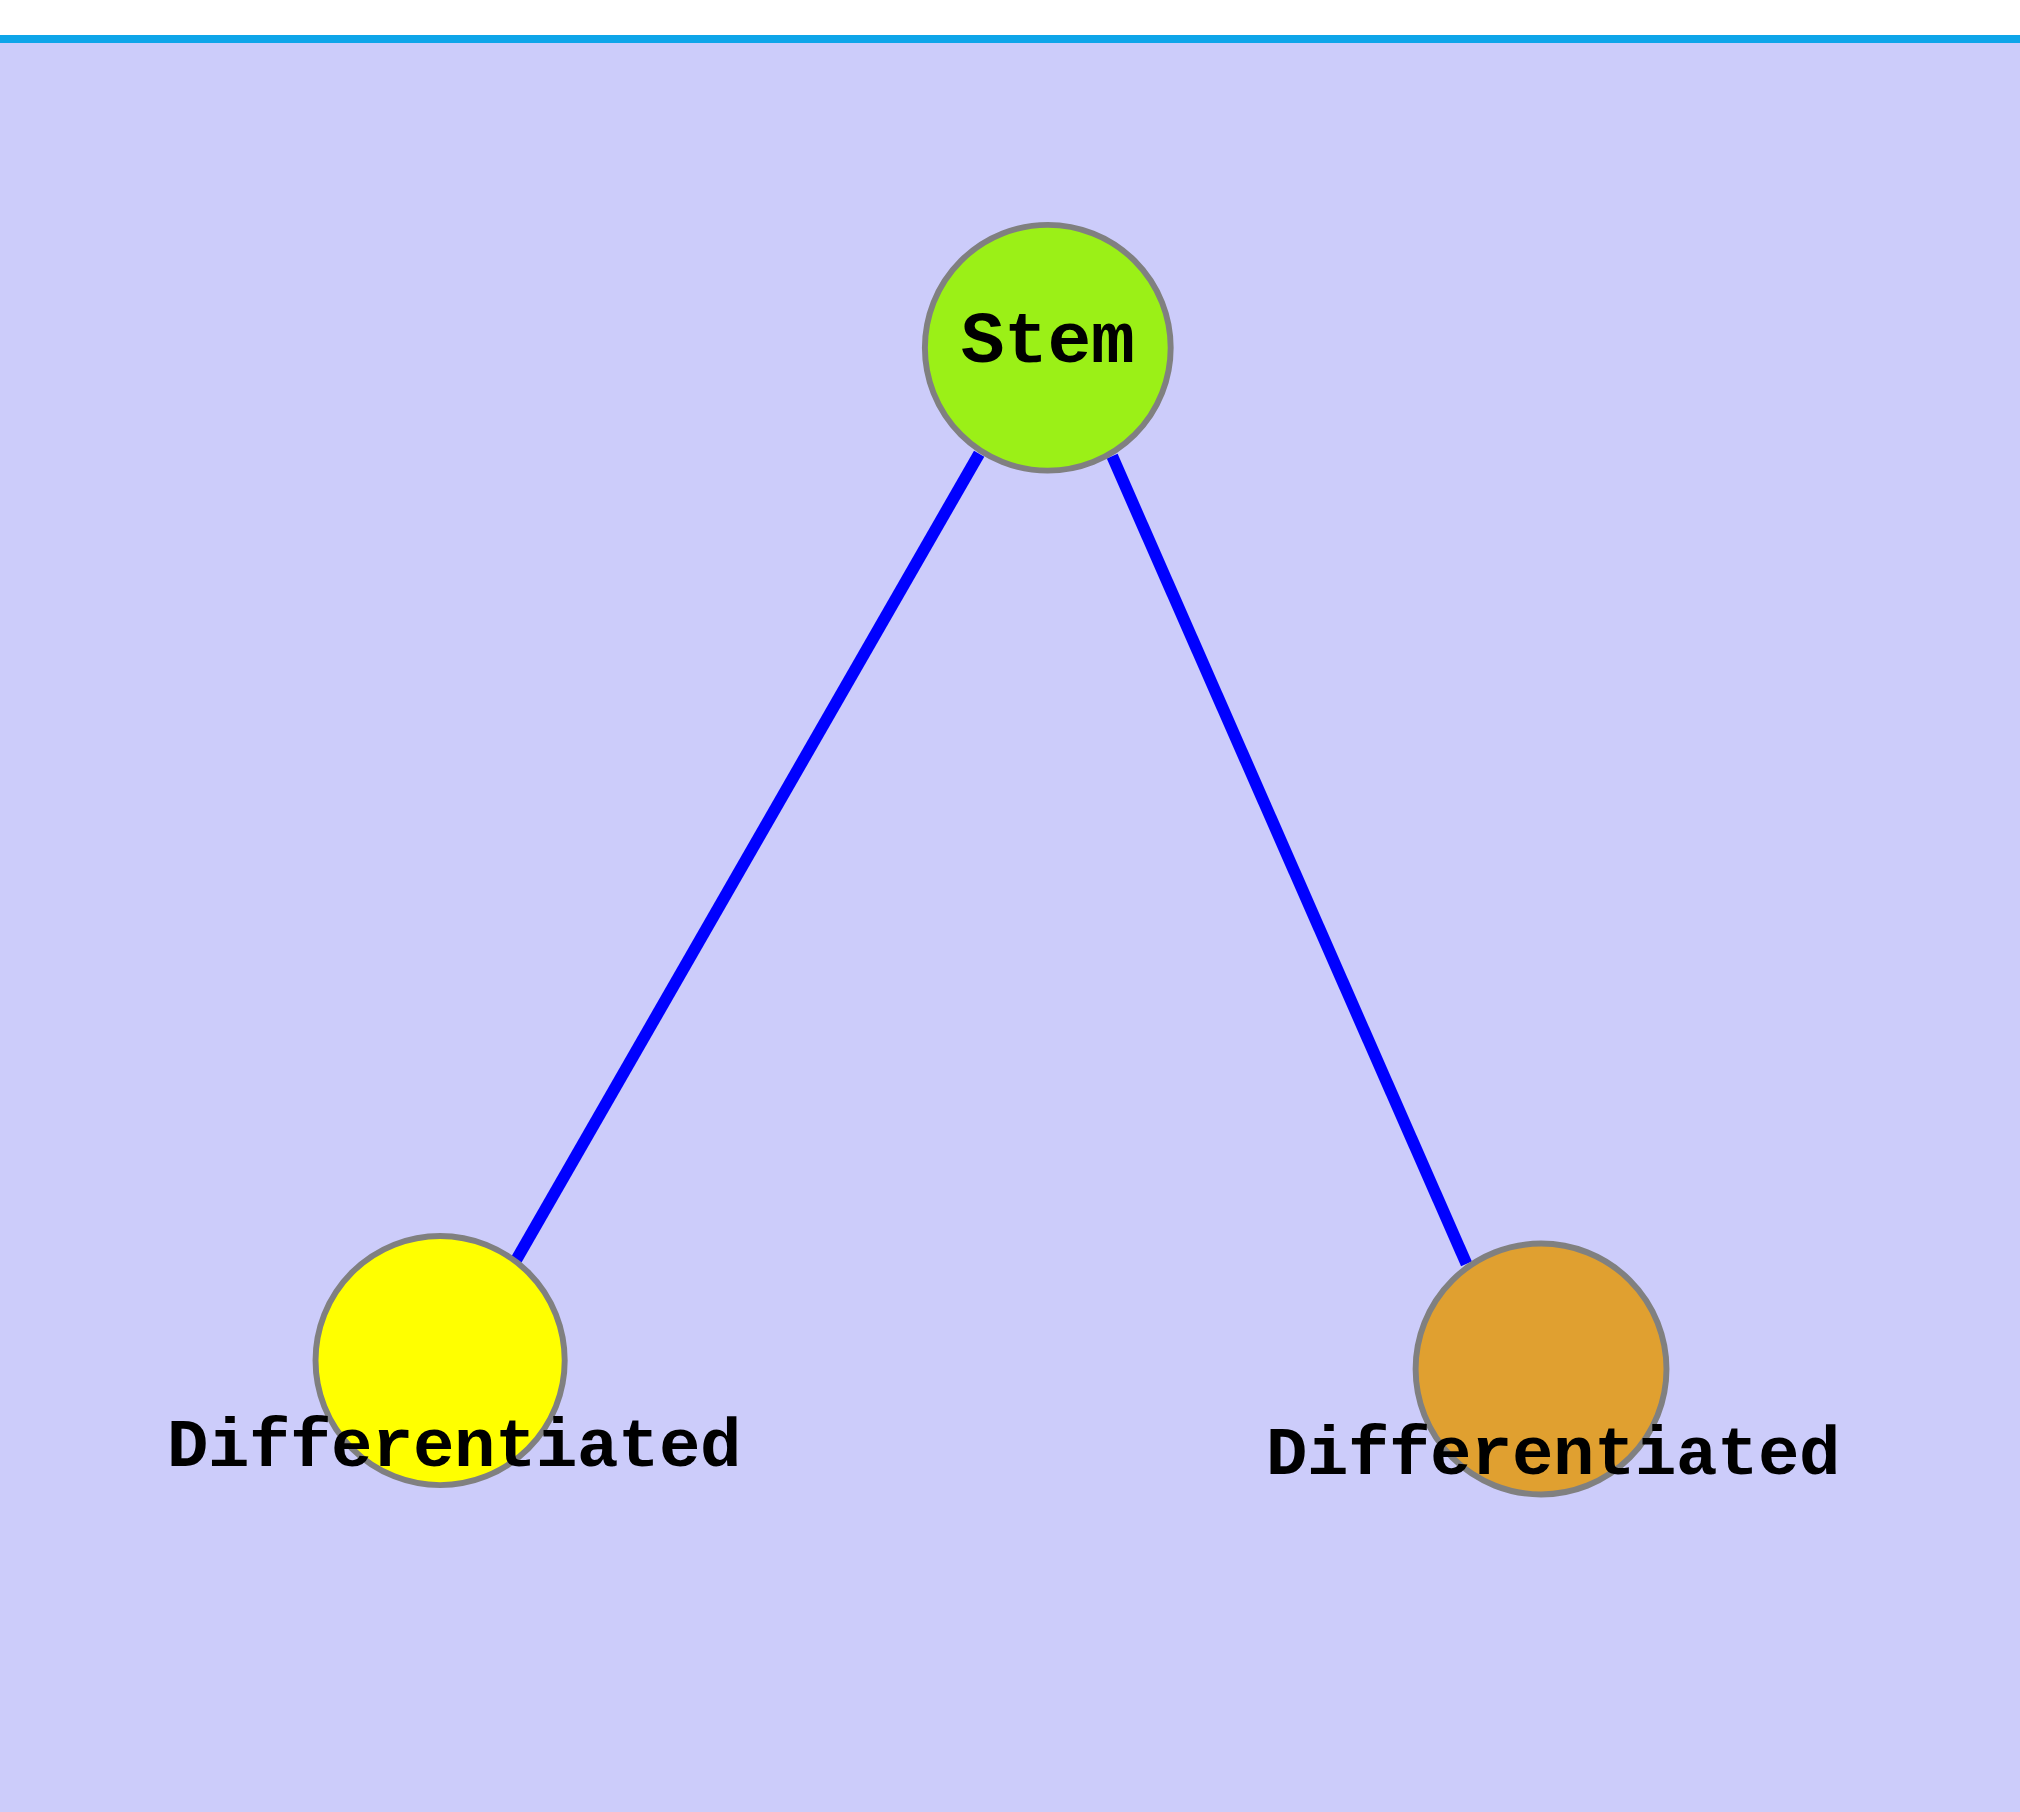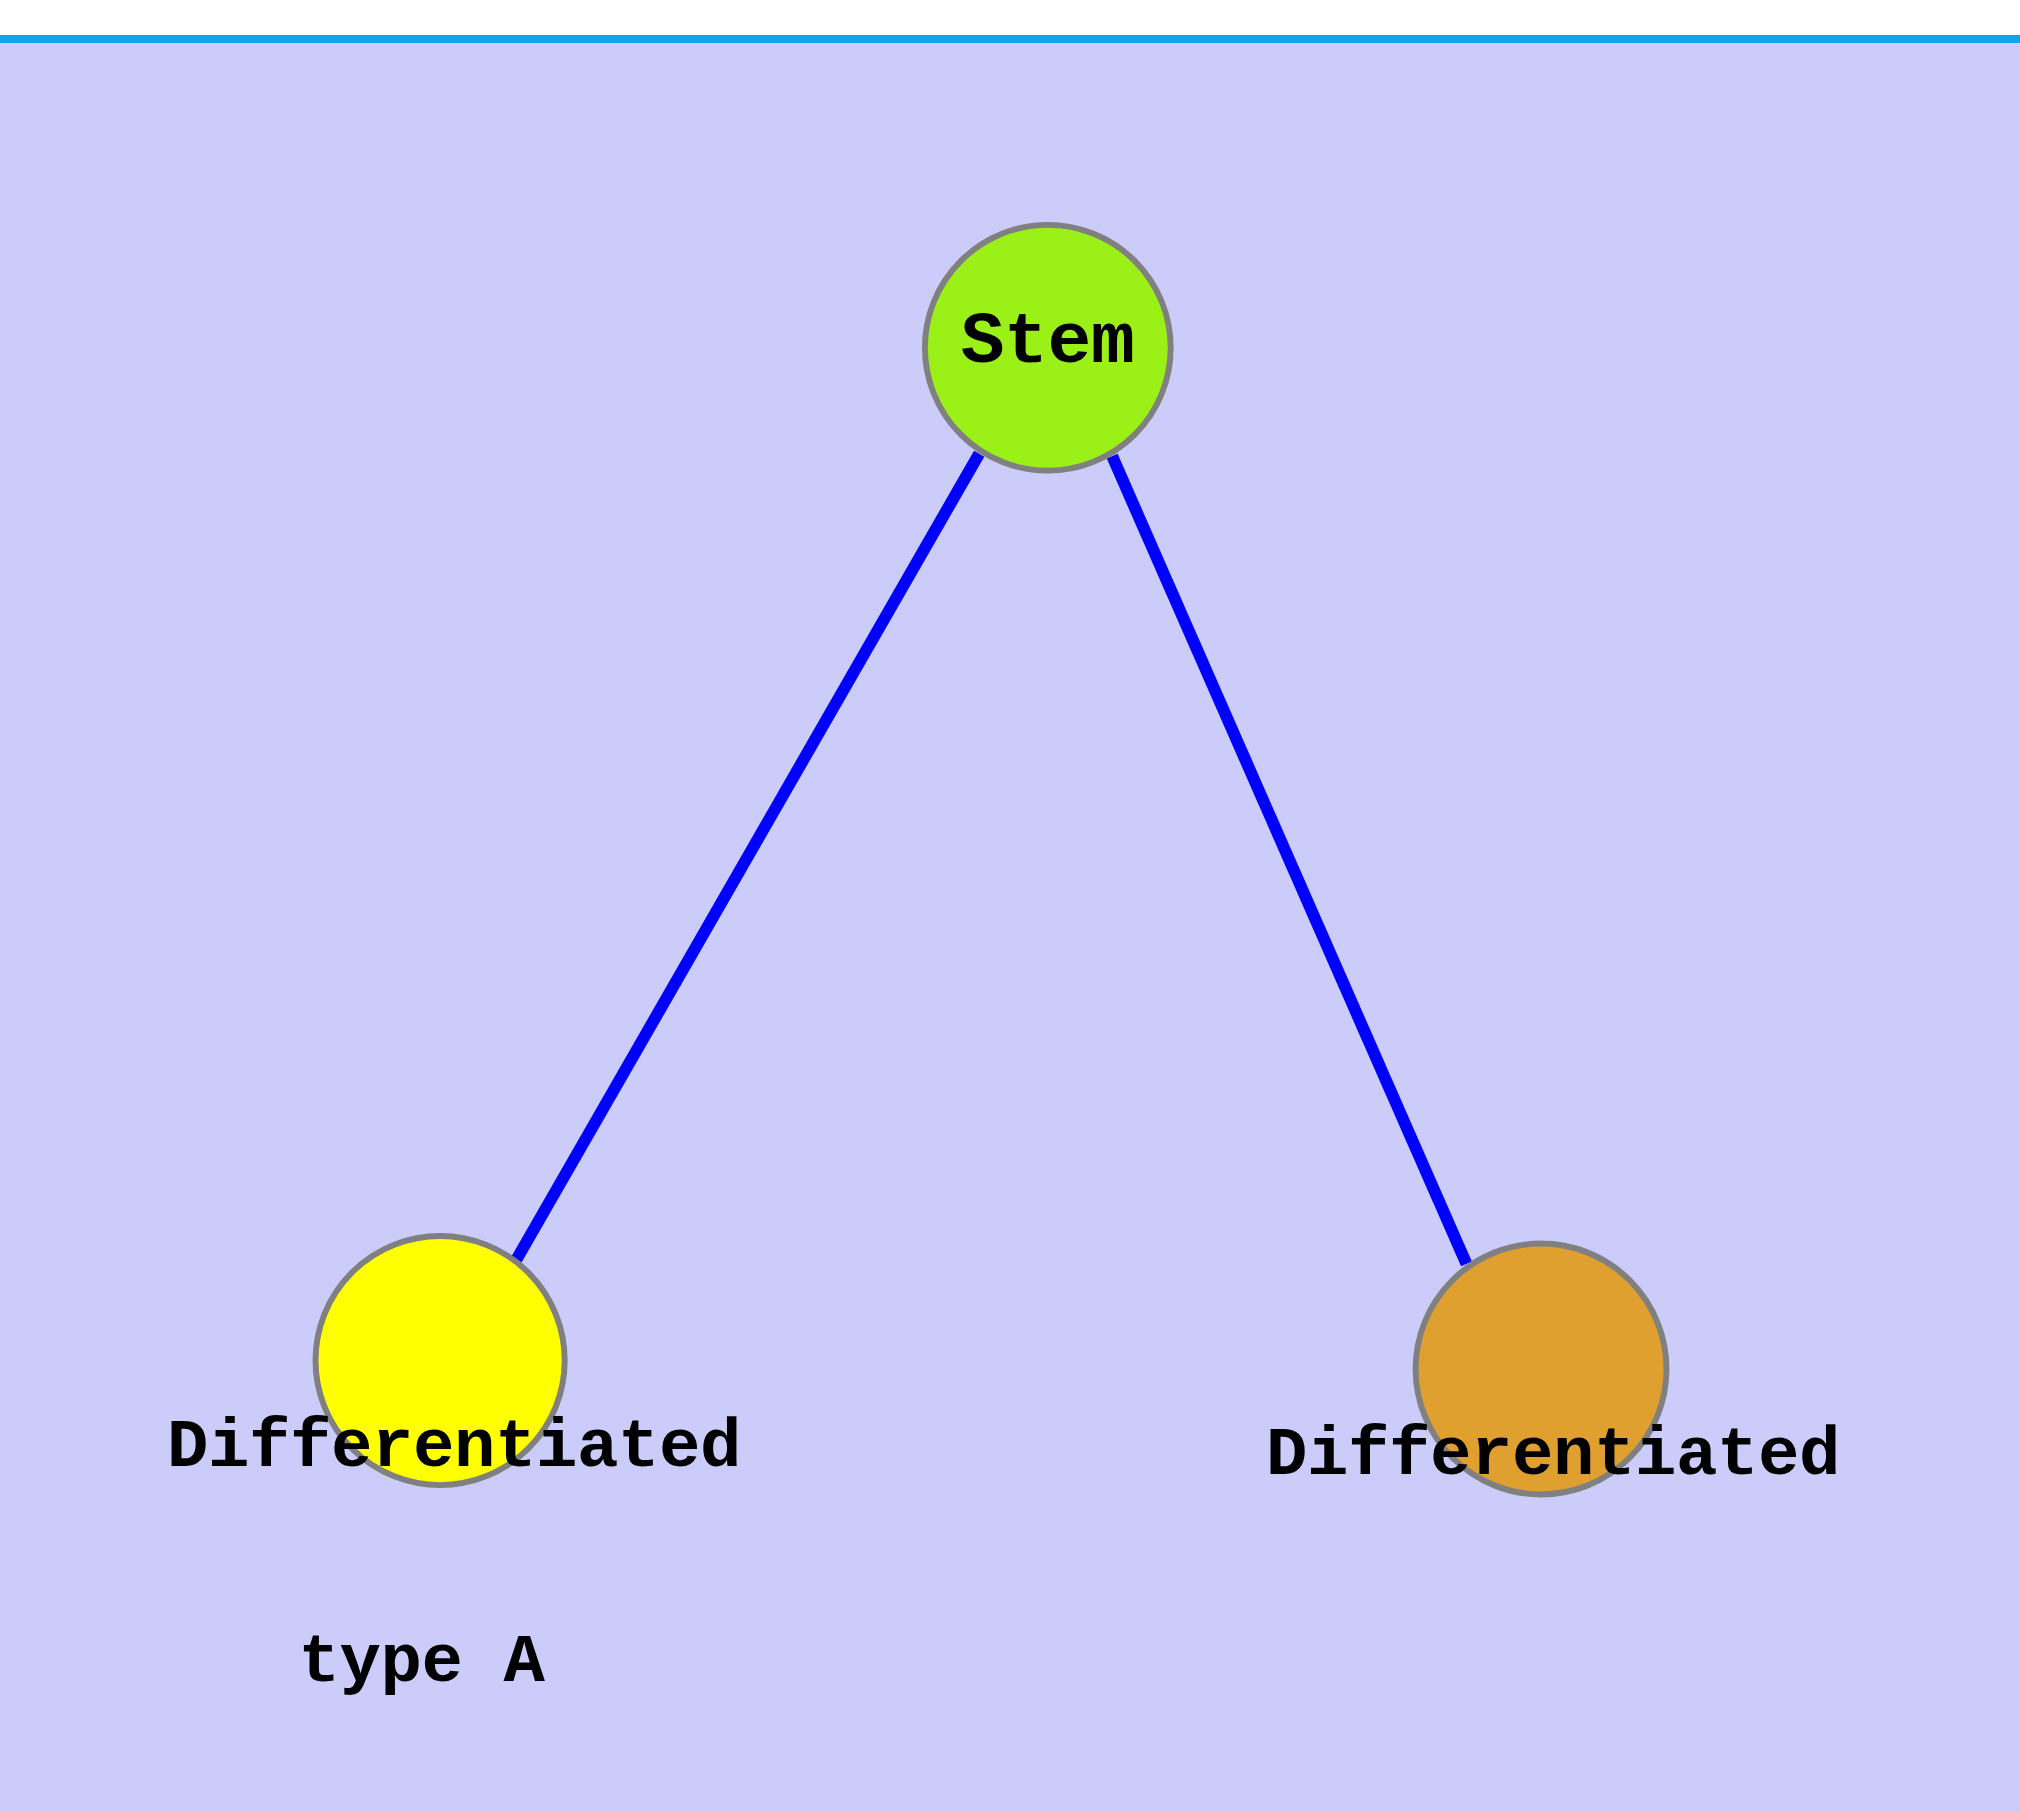--- a/index.html
+++ b/index.html
@@ -78,21 +78,20 @@
       <circle cx="1236" cy="369" r="145" fill="#9bf017" stroke="#808080" stroke-width="7"></circle>
       <circle cx="519" cy="1564" r="147" fill="#ffff00" stroke="#808080" stroke-width="7"></circle>
       <circle cx="1818" cy="1574" r="148" fill="#e0a030" stroke="#808080" stroke-width="7"></circle>
     </g>
   </svg>
 
   <div class="node-label" id="label-stem">Stem</div>
 
   <div class="node-label" id="label-diff-a">
     <div>Differentiated</div>
-    <div>type A</div>
   </div>
 
   <div class="node-label" id="label-diff-b">
     <div>Differentiated</div>
   </div>
 
 </div>
 
 
 </body></html>

